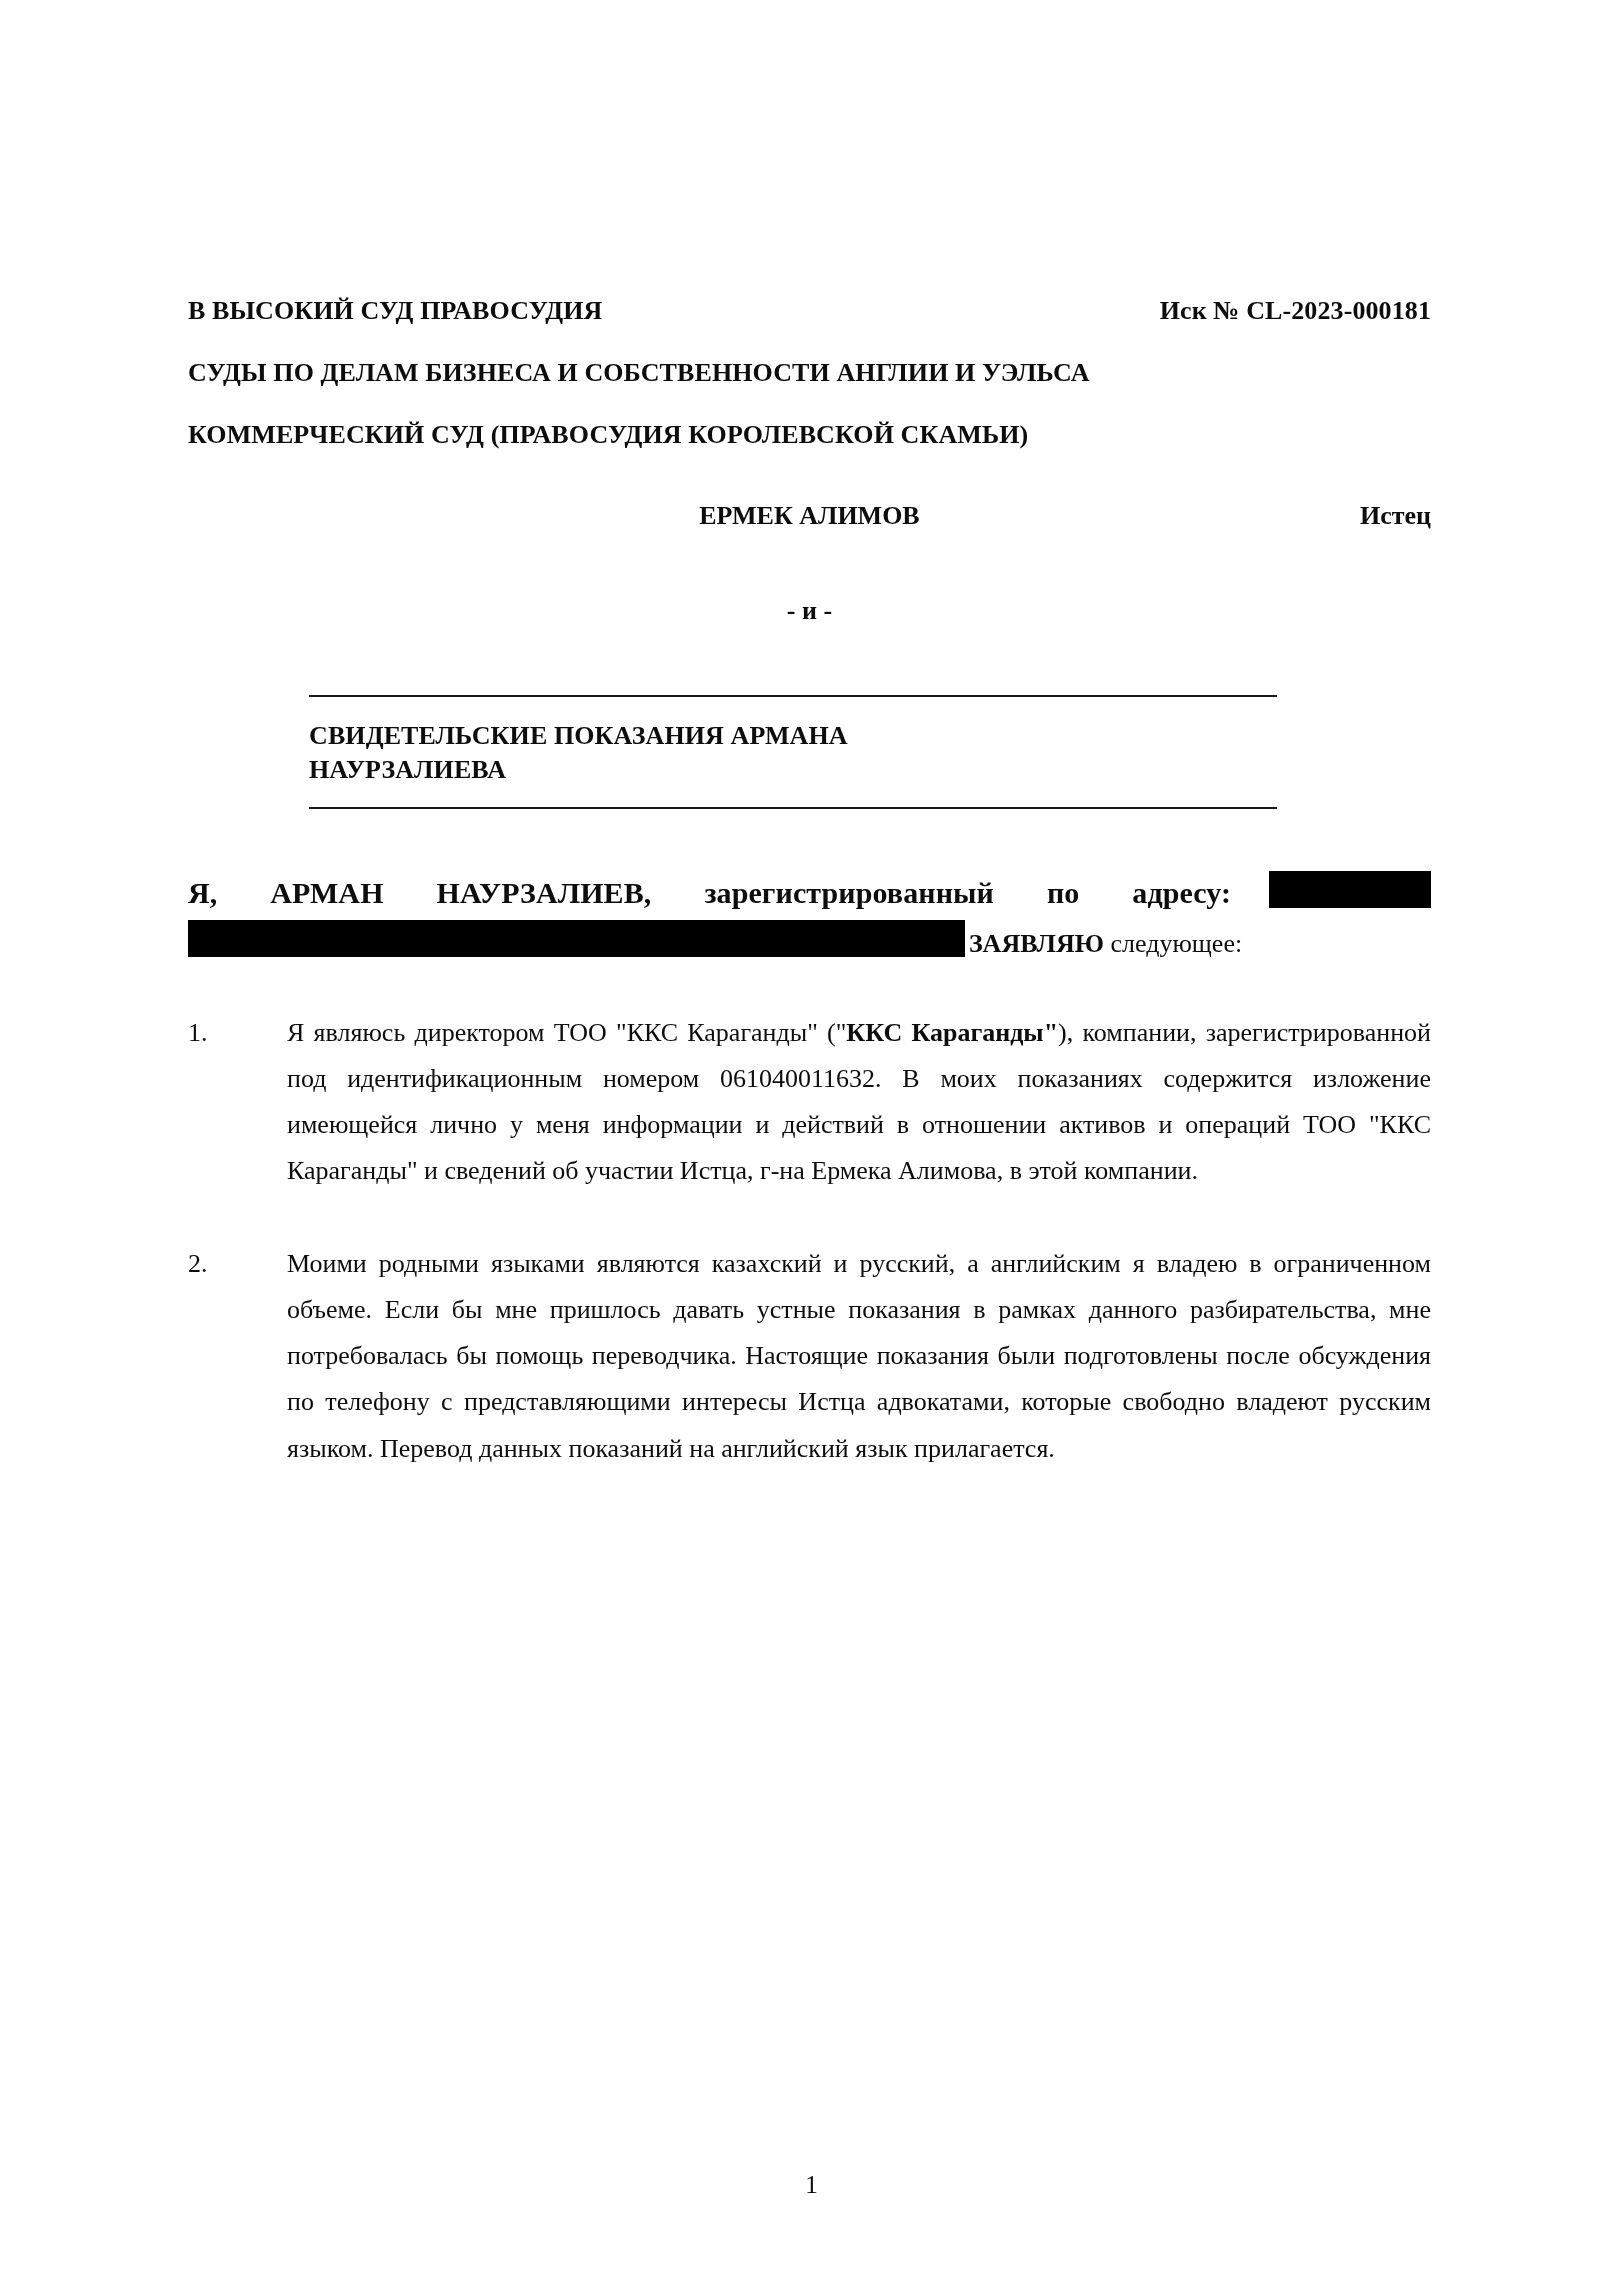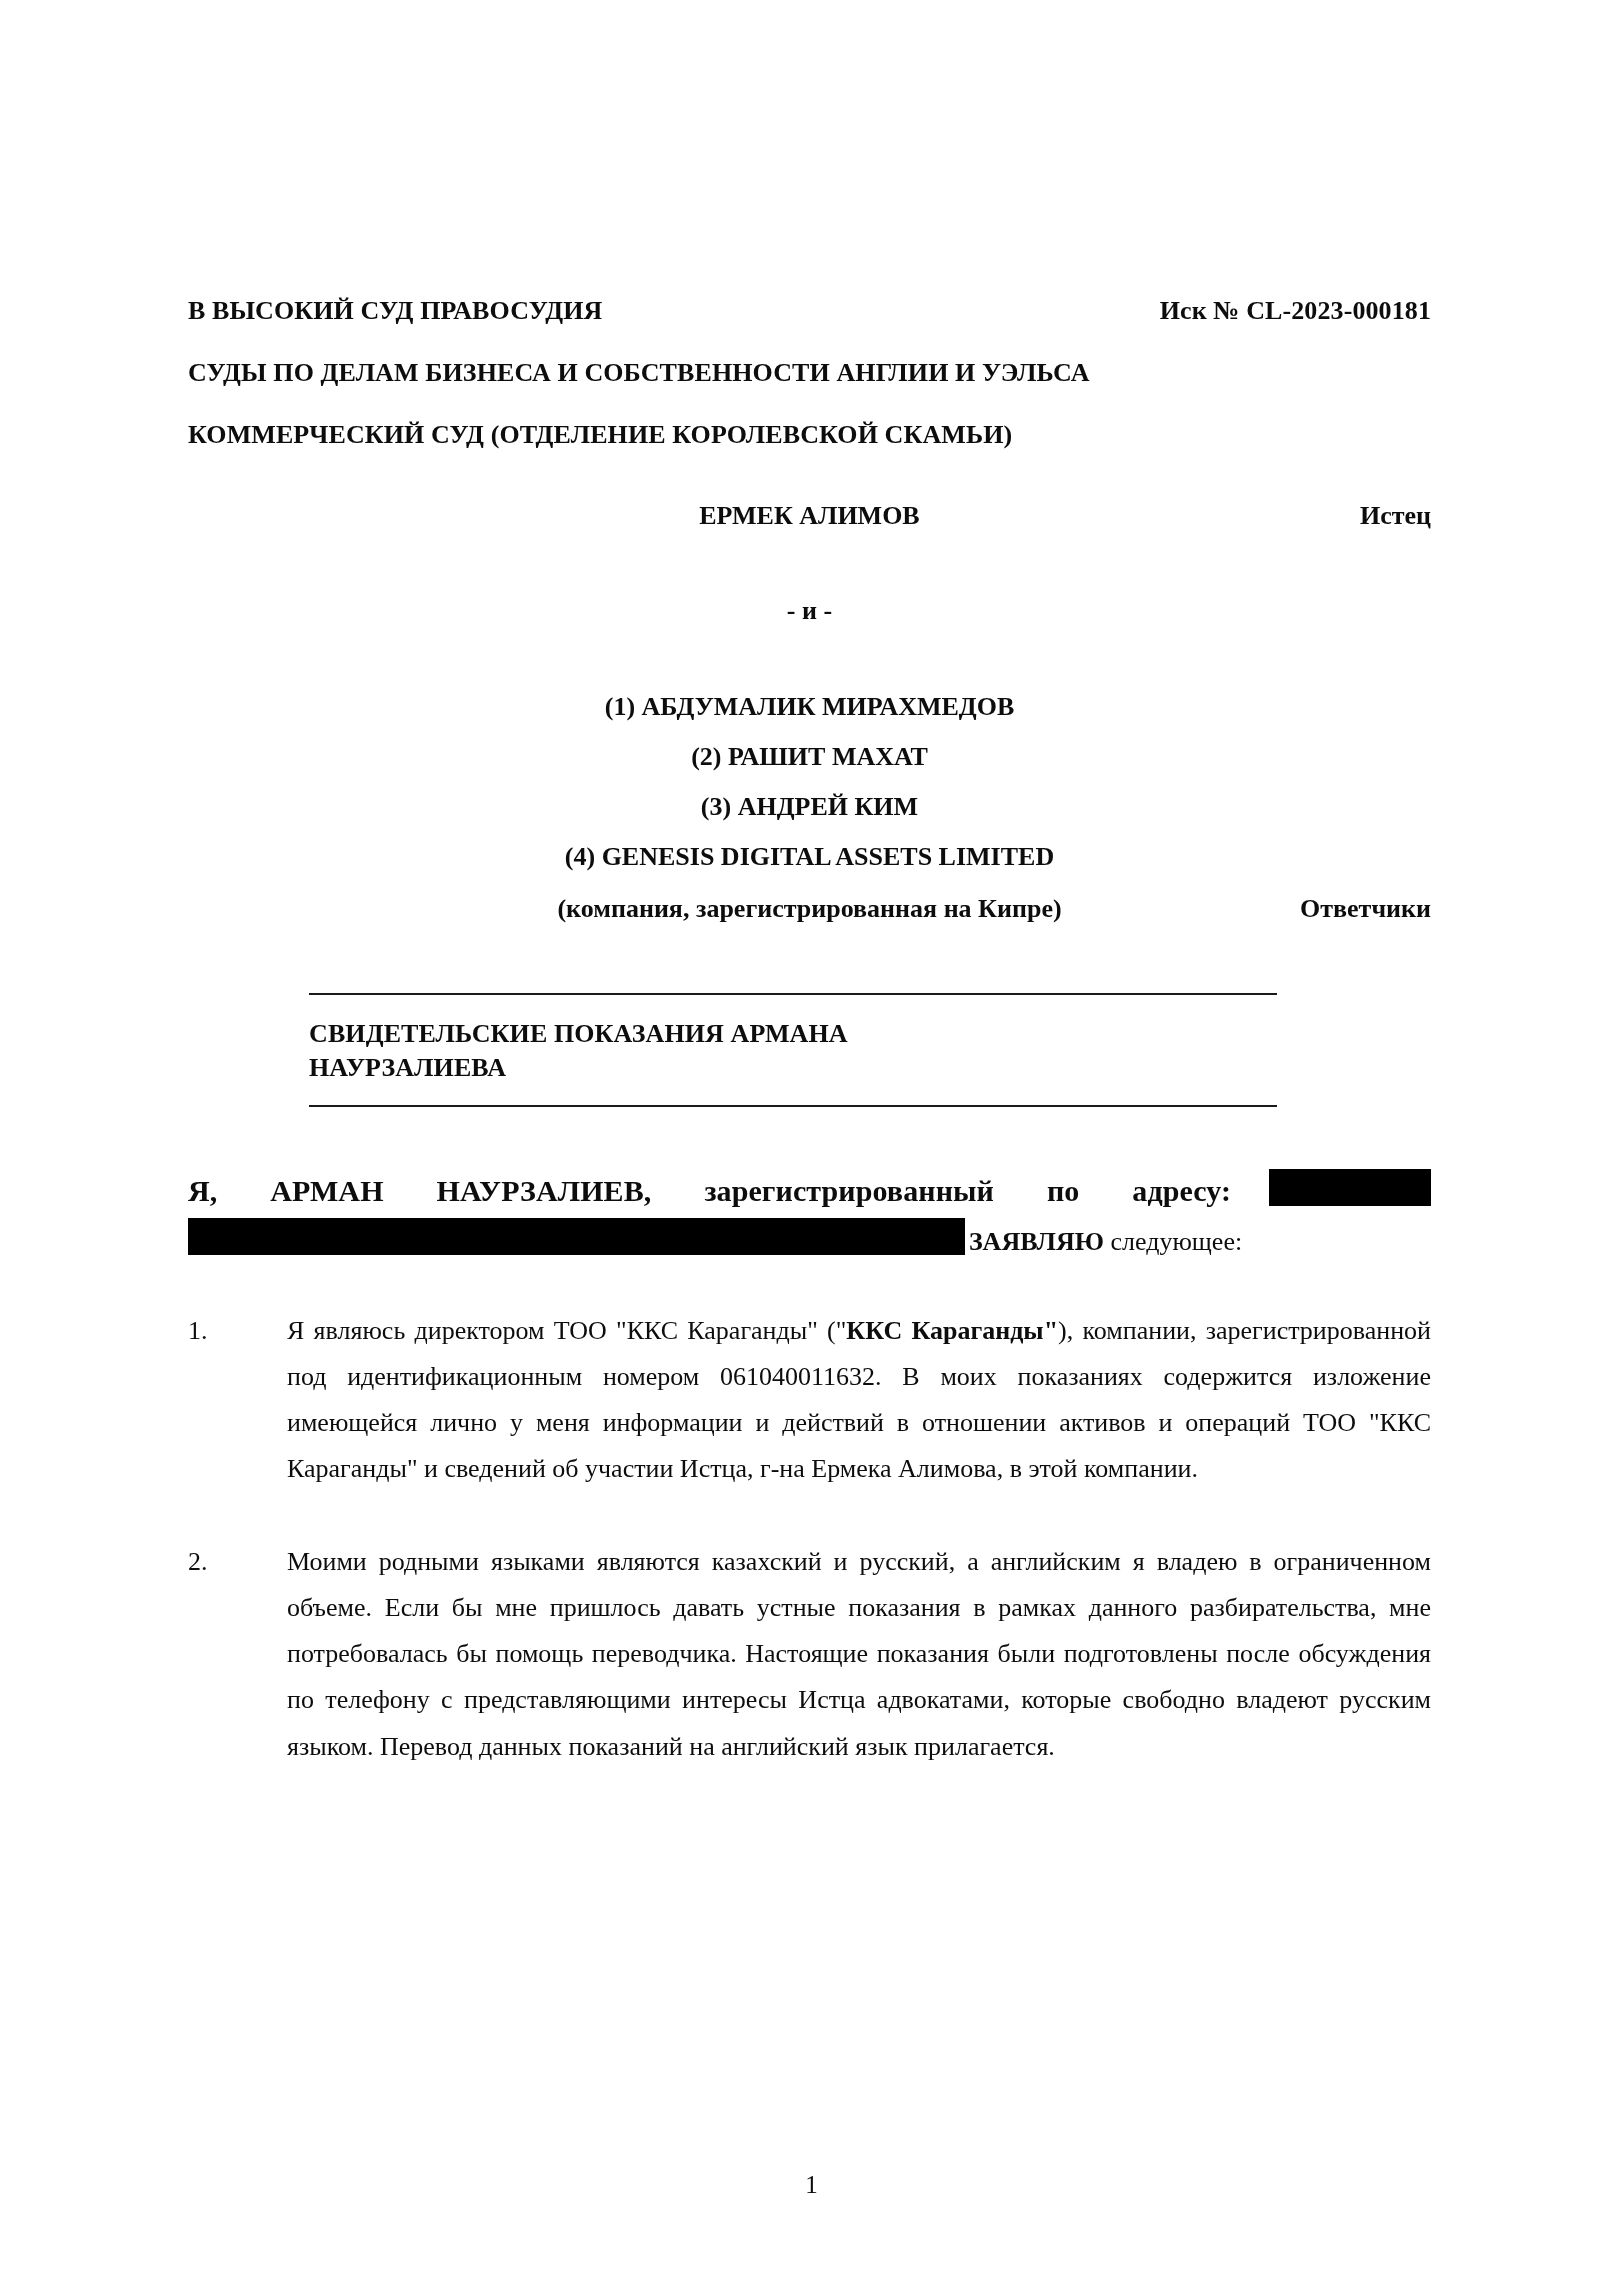--- a/index.html
+++ b/index.html
@@ -220,42 +220,31 @@
 
     <div class="court-header">
 
       <div class="header-row">
         <span>В ВЫСОКИЙ СУД ПРАВОСУДИЯ</span>
         <span>Иск № CL-2023-000181</span>
       </div>
 
       <div class="header-line">СУДЫ ПО ДЕЛАМ БИЗНЕСА И СОБСТВЕННОСТИ АНГЛИИ И УЭЛЬСА</div>
 
-      <div class="header-line">КОММЕРЧЕСКИЙ СУД (ОТДЕЛЕНИЕ КОРОЛЕВСКОЙ СКАМЬИ)</div>
+      <div class="header-line">КОММЕРЧЕСКИЙ СУД (ПРАВОСУДИЯ КОРОЛЕВСКОЙ СКАМЬИ)</div>
 
     </div>
 
     <div class="party-row">
       <span>ЕРМЕК АЛИМОВ</span>
       <span class="party-role">Истец</span>
     </div>
 
     <div class="and-separator">- и -</div>
 
-    <div class="defendants">
-      <div class="defendant-line">(1) АБДУМАЛИК МИРАХМЕДОВ</div>
-      <div class="defendant-line">(2) РАШИТ МАХАТ</div>
-      <div class="defendant-line">(3) АНДРЕЙ КИМ</div>
-      <div class="defendant-line">(4) GENESIS DIGITAL ASSETS LIMITED</div>
-
-      <div class="defendant-sub">
-        <span>(компания, зарегистрированная на Кипре)</span>
-        <span class="party-role">Ответчики</span>
-      </div>
-    </div>
 
     <div class="title-block">
       <div class="rule"></div>
       <div class="doc-title">
         <div>СВИДЕТЕЛЬСКИЕ ПОКАЗАНИЯ АРМАНА</div>
         <div>НАУРЗАЛИЕВА</div>
       </div>
       <div class="rule"></div>
     </div>
 

